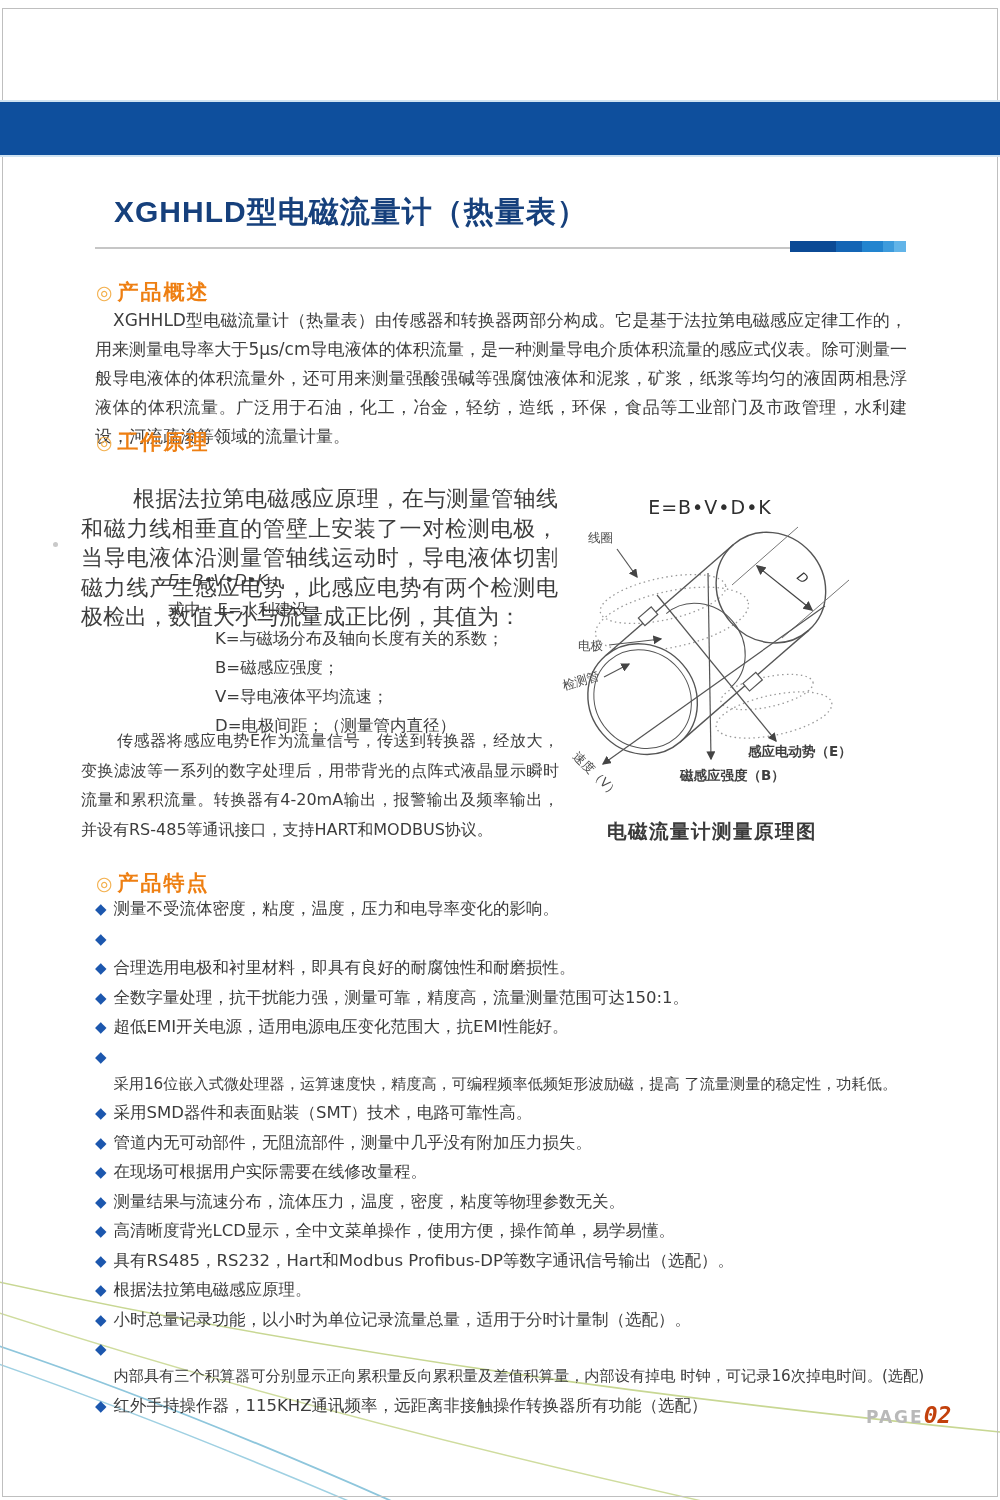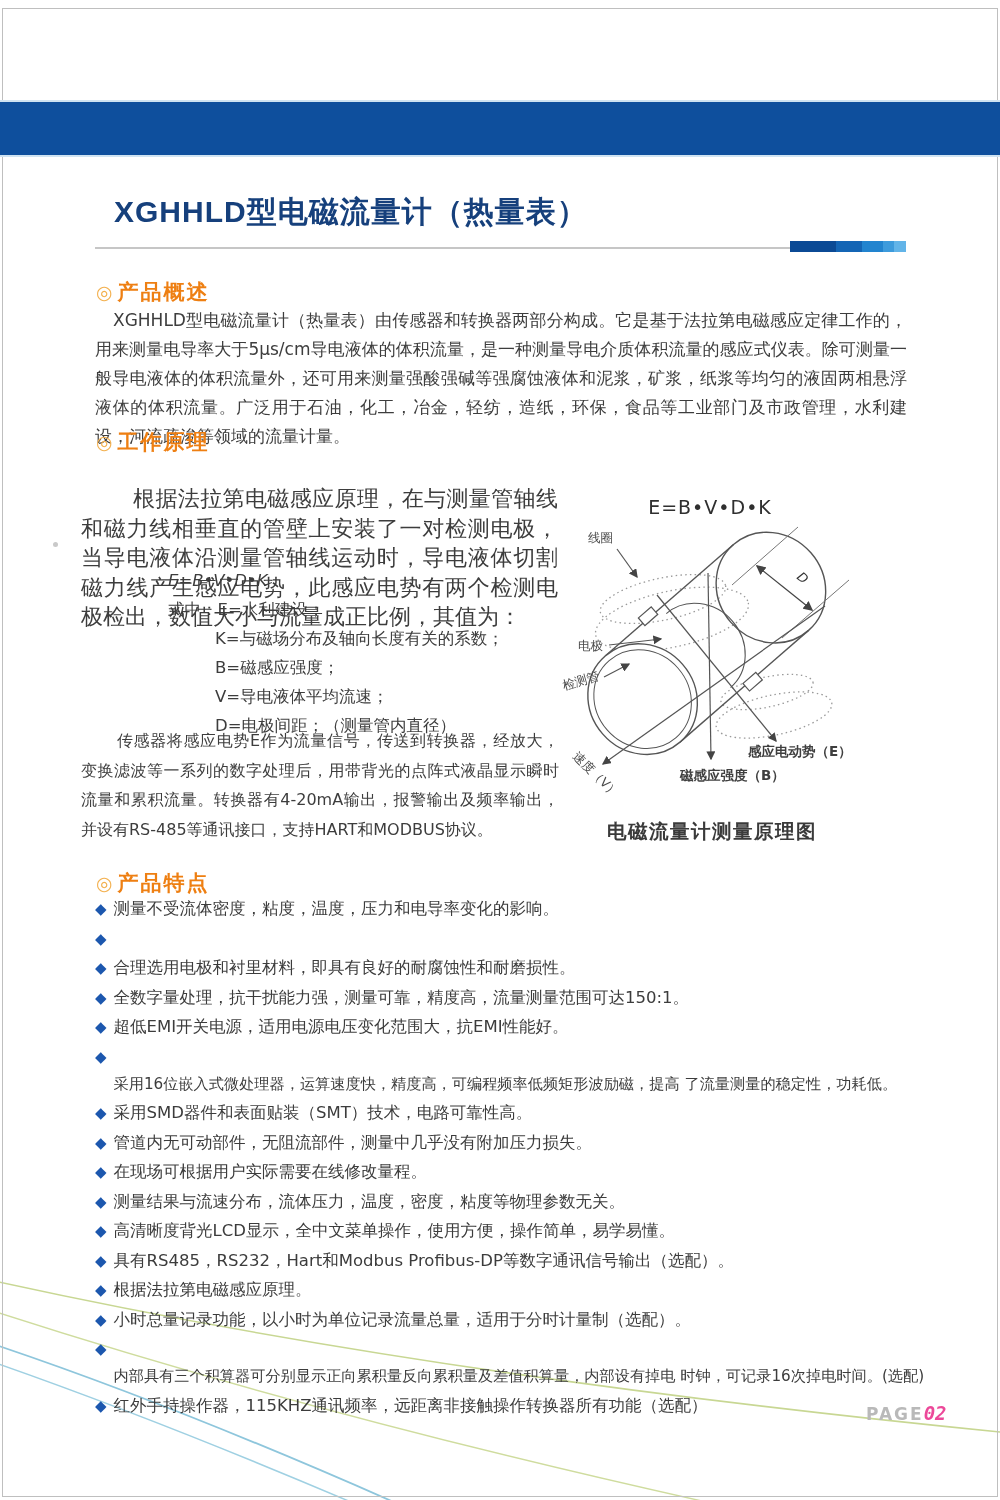--- a/index.html
+++ b/index.html
@@ -30,21 +30,21 @@
   .feature-item{display:flex;align-items:flex-start;margin-bottom:7.5px;font-size:16.5px;
         color:#3c3c3c;white-space:nowrap;}
   .feature-item .diamond{color:#1c57ae;margin-right:7px;font-size:15px;line-height:22px;}
   .feature-item .ftext{line-height:22px;}
   .feature-item.tight .ftext{font-size:15.2px;margin-top:27px;}
   .diagram{position:absolute;left:560px;top:478px;}
   .arcs{position:absolute;left:0;top:1255px;}
   .dot{position:absolute;left:53px;top:542px;width:5px;height:5px;border-radius:50%;background:#c9c9c9;}
   .page-num{position:absolute;left:866px;top:1402px;font-size:17px;letter-spacing:2px;
         color:#b9b9b9;font-weight:bold;white-space:nowrap;}
-  .page-num .num{color:#ec4899;font-style:italic;font-weight:bold;font-size:19px;
+  .page-num .num{color:#c2410c;font-style:italic;font-weight:bold;font-size:23px;
         font-family:"DejaVu Sans Mono",monospace;letter-spacing:0;}
   svg text{font-family:"DejaVu Sans",sans-serif;}
 </style>
 </head>
 <body>
 
 <div class="page">
 
   <svg class="arcs" width="1000" height="245" viewBox="0 0 1000 245">
     <path d="M -10 25 Q 420 120 1010 178" fill="none" stroke="#c8d793" stroke-width="1.6"></path>

